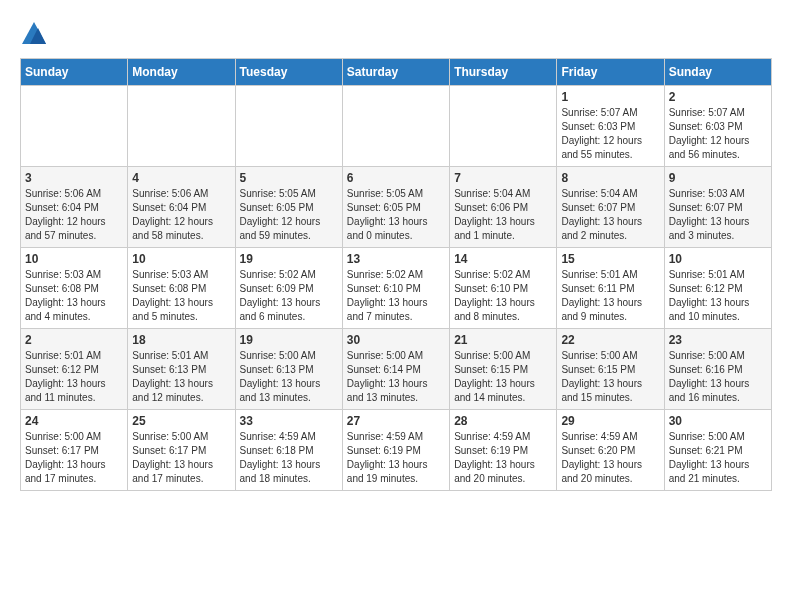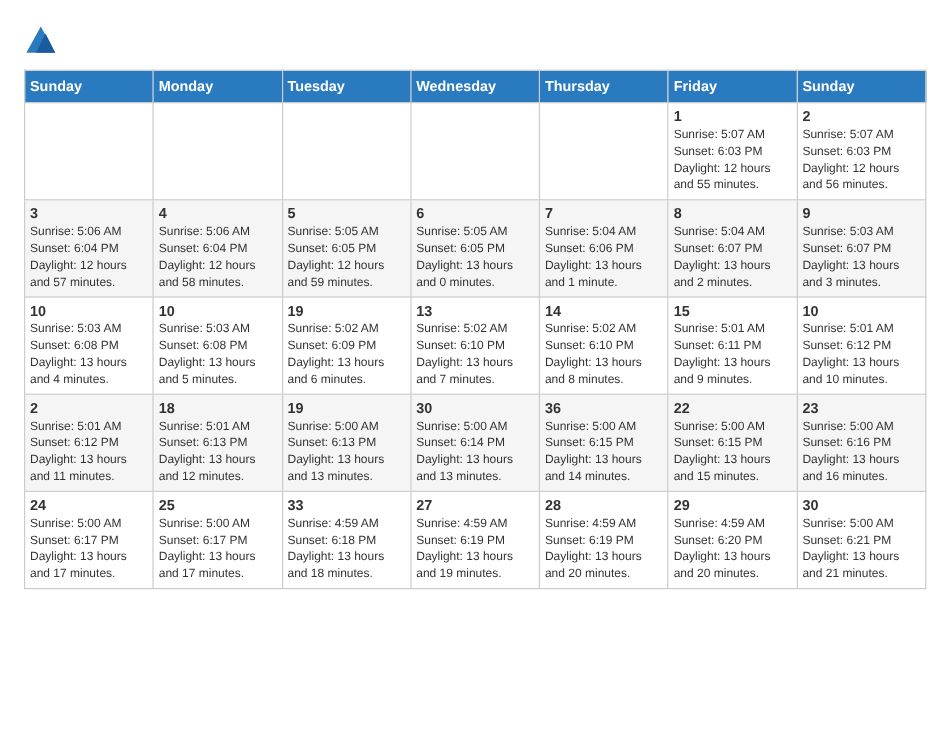--- a/index.html
+++ b/index.html
@@ -110,21 +110,21 @@
     <div class="subtitle"></div>
   </div>
 </div>
 
 <table>
   <thead>
     <tr>
     <th>Sunday</th>
         <th>Monday</th>
         <th>Tuesday</th>
-        <th>Wednesday</th>
+        <th>Saturday</th>
         <th>Thursday</th>
         <th>Friday</th>
         <th>Sunday</th>
       </tr>
   </thead>
   <tbody id="calendar-body">
   <tr>
         <td class="empty-cell"></td>
         <td class="empty-cell"></td>
         <td class="empty-cell"></td>
@@ -270,21 +270,21 @@
 and 13 minutes.</div>
         </td>
         <td>
           <span class="day-number">30</span>
           <div class="day-info" style="white-space: pre-line;">Sunrise: 5:00 AM
 Sunset: 6:14 PM
 Daylight: 13 hours
 and 13 minutes.</div>
         </td>
         <td>
-          <span class="day-number">36</span>
+          <span class="day-number">21</span>
           <div class="day-info" style="white-space: pre-line;">Sunrise: 5:00 AM
 Sunset: 6:15 PM
 Daylight: 13 hours
 and 14 minutes.</div>
         </td>
         <td>
           <span class="day-number">22</span>
           <div class="day-info" style="white-space: pre-line;">Sunrise: 5:00 AM
 Sunset: 6:15 PM
 Daylight: 13 hours

